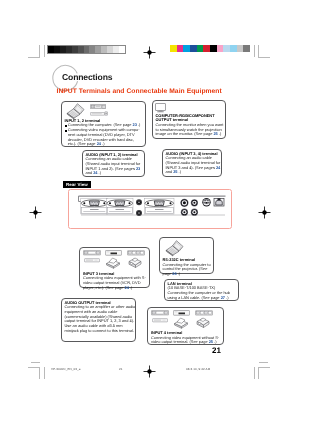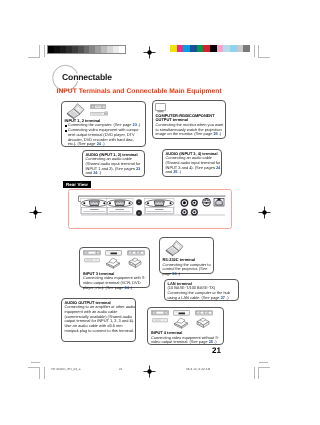--- a/index.html
+++ b/index.html
@@ -138,21 +138,21 @@
       <i style="background: rgb(122, 122, 122); width: 8.33333%;"></i>
     </div>
 
   <div class="content">
 
     <div class="chapter-ring">
       <svg width="30" height="30" viewBox="0 0 30 30">
         <path d="M26.5 18.5 A12.6 12.6 0 1 1 26.0 10.0" fill="none" stroke="#bbbbbb" stroke-width="1.05" stroke-linecap="round"></path>
       </svg>
     </div>
-    <div class="chapter-title">Connectable</div>
+    <div class="chapter-title">Connections</div>
 
     <div class="section-title">INPUT Terminals and Connectable Main Equipment</div>
 
     <svg class="leadsvg" width="300" height="425">
       <g stroke="#4a4a4a" stroke-width="0.75" fill="none" id="leaders"></g>
     </svg>
 
     <div class="cbox" style="left:61px;top:100.5px;width:85px;height:46.5px;">
       <div style="position:absolute;left:1.0px;top:0.5px;">
         <svg width="23" height="19" viewBox="0 0 92 76">

